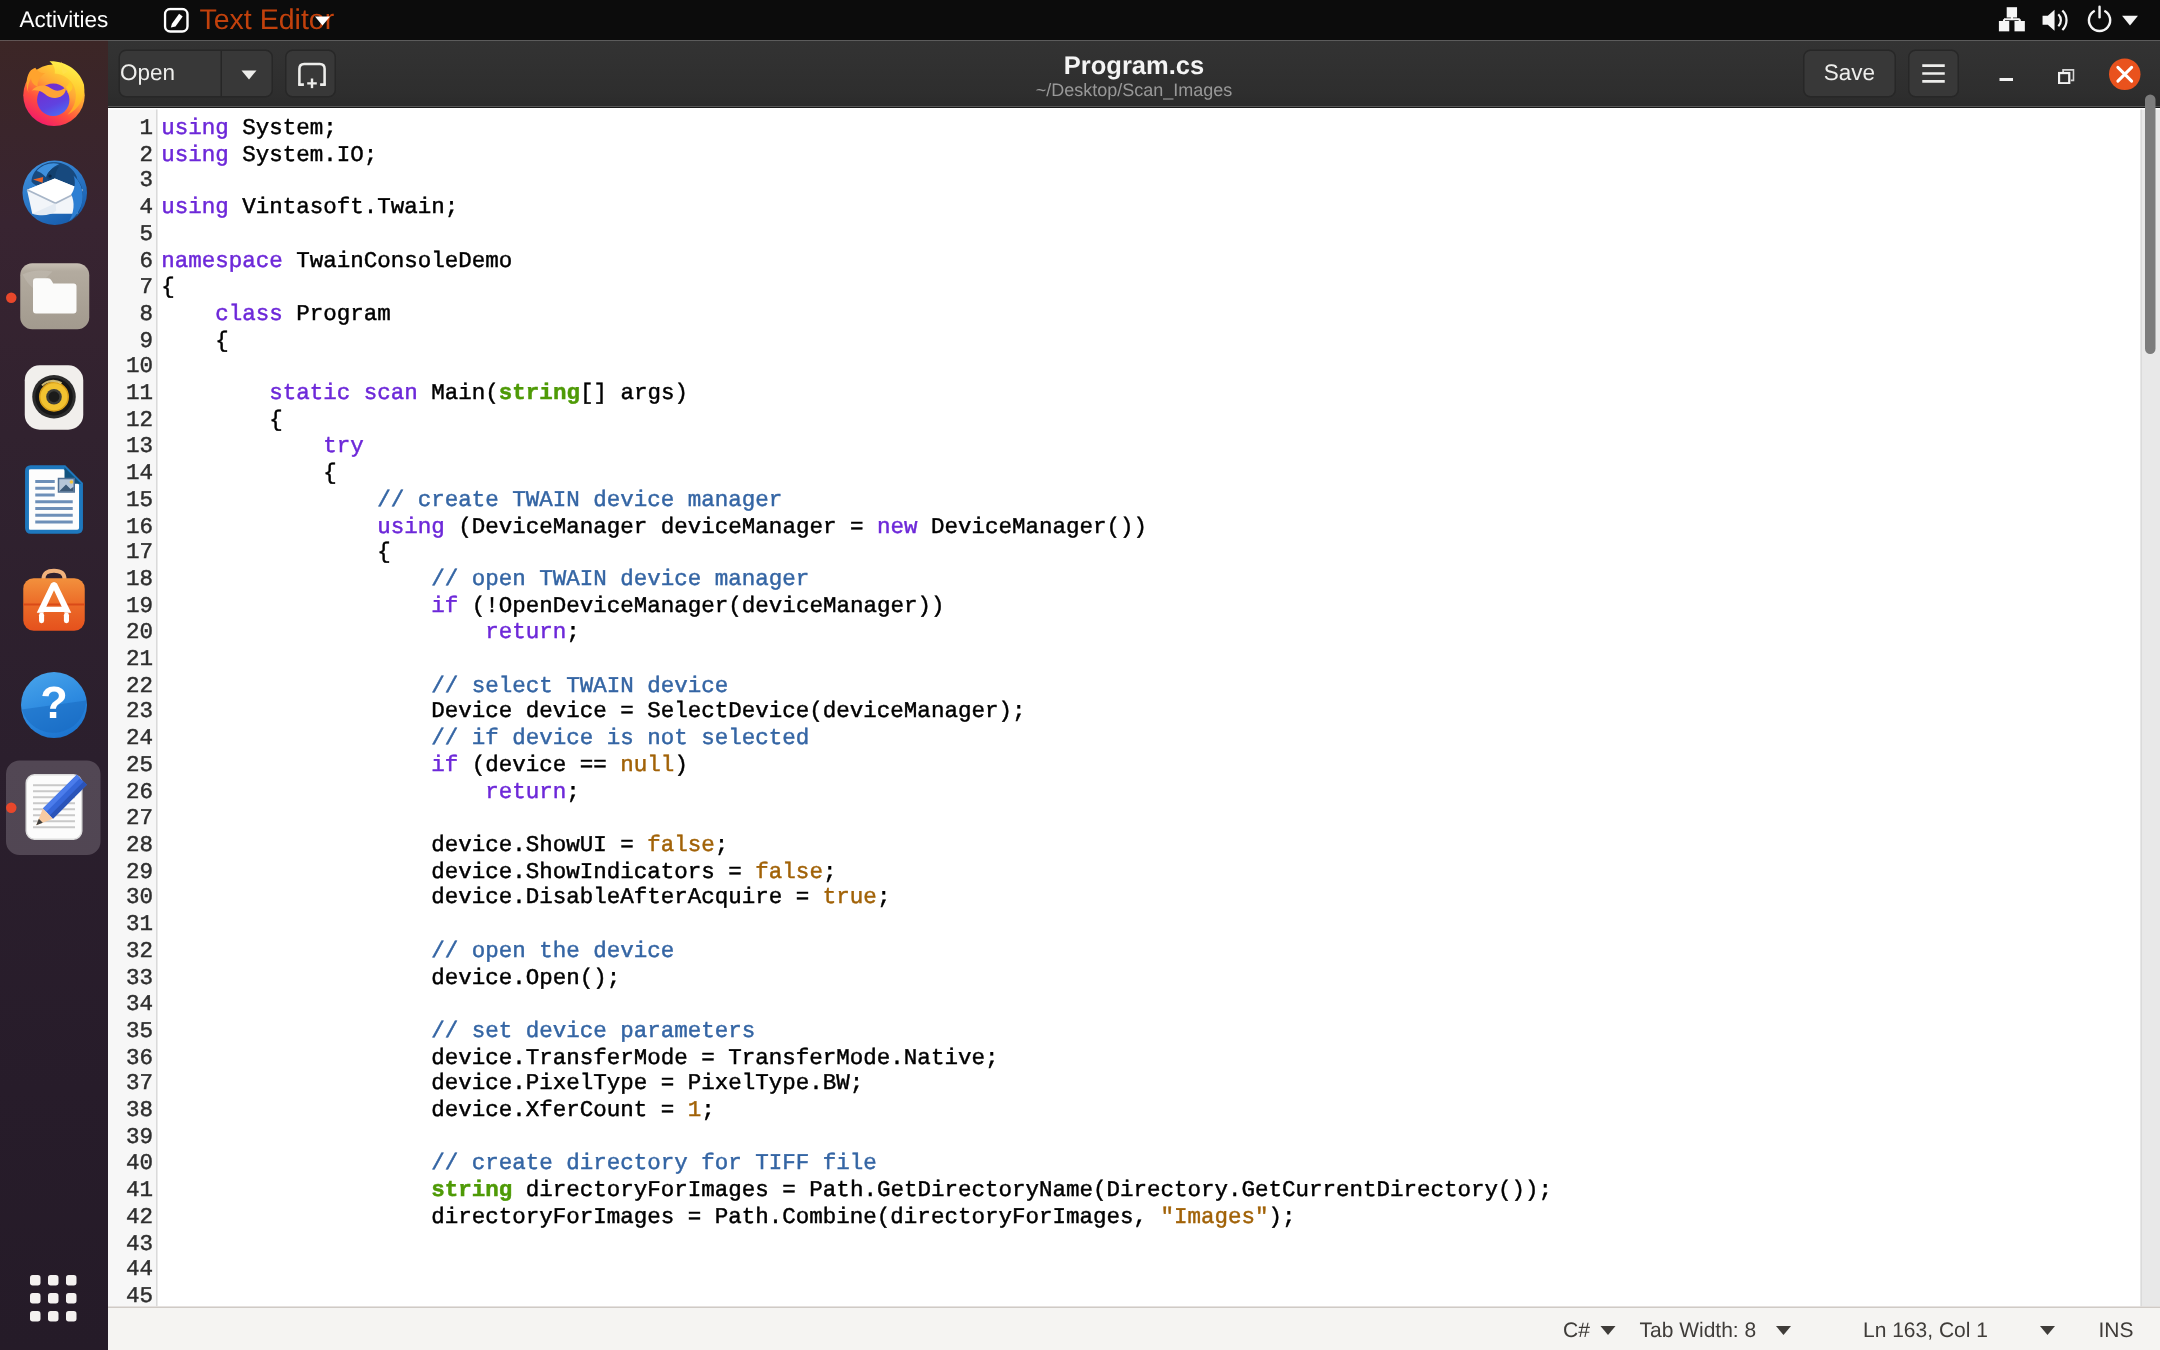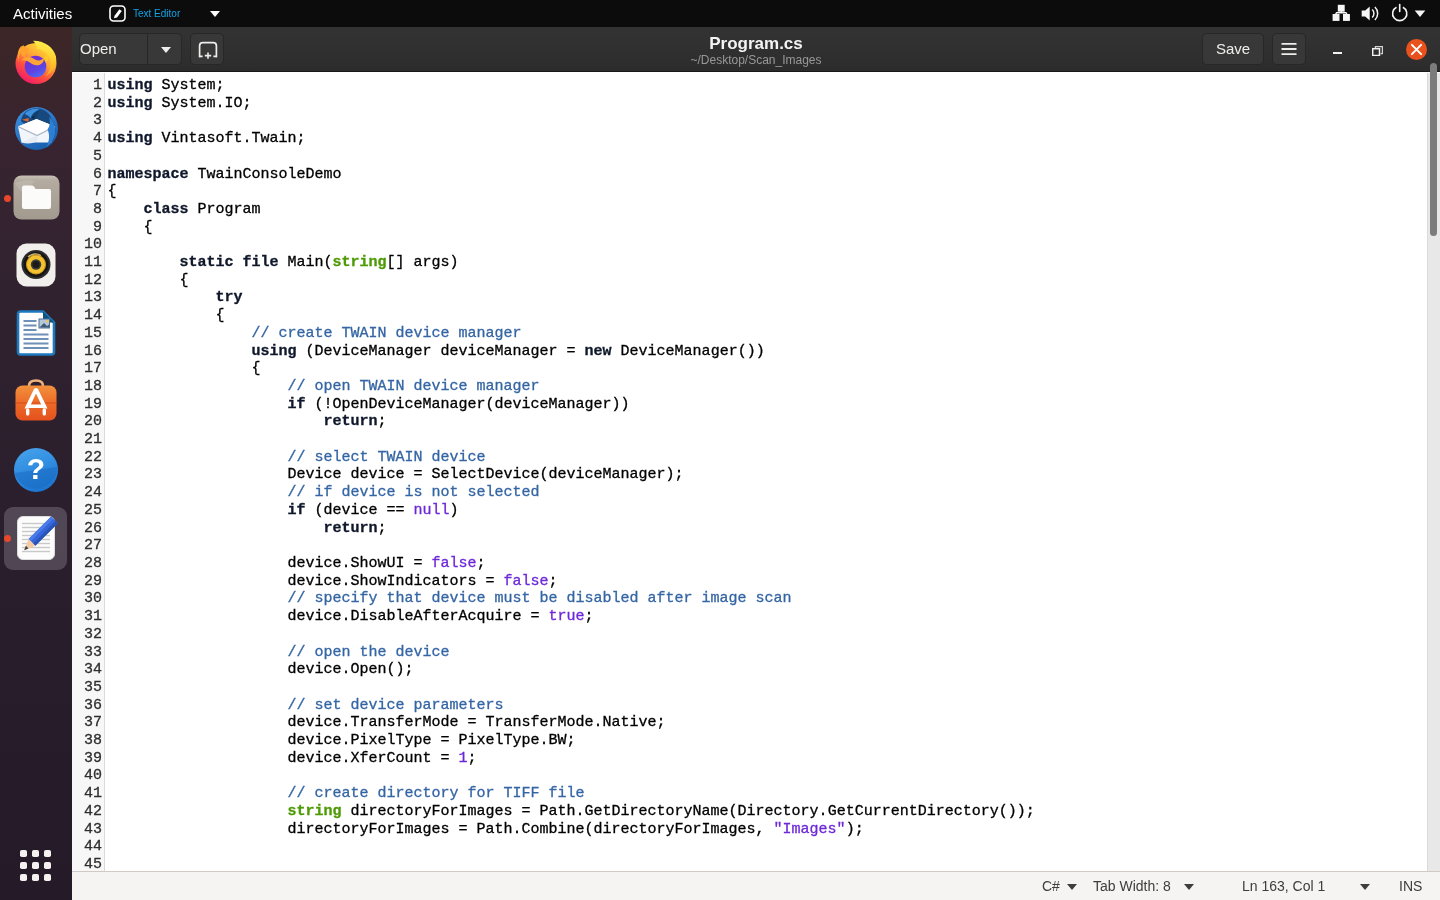--- a/index.html
+++ b/index.html
@@ -4,21 +4,21 @@
 <style>
 * { margin:0; padding:0; box-sizing:border-box; }
 html,body { width:1440px; height:900px; overflow:hidden; background:#fff;
   font-family:"Liberation Sans", sans-serif; }
 #stage { position:absolute; left:0; top:0; width:1440px; height:900px;padding-left:48px; }
 
 
 #topbar { position:absolute; left:0; top:0; width:1440px; height:27px; background:#0c0c0c; color:#fff; }
 #activities { position:absolute; left:13px; top:0; height:27px; line-height:27px; font-size:15px; color:#fff; }
 #tb-app { position:absolute; left:109px; top:0; height:27px; }
-#tb-app .lbl { position:absolute; left:24px; top:0; height:27px; line-height:27px; font-size:10px; color:#0ea5e9; white-space:nowrap; }
+#tb-app .lbl { position:absolute; left:24px; top:0; height:27px; line-height:27px; font-size:19px; color:#c2410c; white-space:nowrap; }
 #tb-app .tri { position:absolute; left:101px; top:11px; width:0; height:0; border-left:5px solid transparent; border-right:5px solid transparent; border-top:6px solid #fff; }
 #tb-right { position:absolute; right:0; top:0; height:27px; }
 
 
 #dock { position:absolute; left:0; top:27px; width:72px; height:873px;
   background:linear-gradient(180deg,#3c2626 0%, #382431 14%, #31222f 30%, #2b1f2d 55%, #271c2a 80%, #251b28 100%); }
 .dicon { position:absolute; left:0; width:72px; display:flex; justify-content:center; }
 .tile { position:absolute; left:4px; width:63px; height:63px; border-radius:9px; background:rgba(225,213,223,0.22); }
 .rdot { position:absolute; left:4px; width:7px; height:7px; border-radius:50%; background:#e8472b; }
 
@@ -39,24 +39,24 @@
 #wc-max { position:absolute; left:1300px; top:19px; }
 #wc-close { position:absolute; left:1334px; top:12px; width:21px; height:21px; border-radius:50%; background:#e9521d; }
 
 
 #textarea { position:absolute; left:72px; top:73px; width:1368px; height:798px; background:#ffffff; }
 #gutter { position:absolute; left:0; top:0; width:33px; height:798px; background:#f7f7f7; border-right:1px solid #dadada; }
 #lnums { position:absolute; left:0; top:4px; width:30px; text-align:right;
   font-family:"Liberation Mono", monospace; font-size:15px; line-height:17.7px; color:#2e2e2e; white-space:pre; -webkit-text-stroke:0.3px; }
 #code { position:absolute; left:35.5px; top:4px; font-family:"Liberation Mono", monospace;
   font-size:15px; line-height:17.7px; color:#000; white-space:pre; -webkit-text-stroke:0.3px; }
-#code .k { color:#0f172a; font-weight:bold;text-align:right; }
+#code .k { color:#6d28d9; font-weight:normal;text-align:right; }
 #code .g { color:#4e9a06; font-weight:bold;margin-top:44px; }
 #code .c { color:#3465a4; }
-#code .p { color:#6d28d9; }
+#code .p { color:#a16207; }
 #sbtrack { position:absolute; right:0; top:0; width:13px; height:798px; background:#e8e8e8; border-left:1px solid #dadada; }
 #sbthumb { position:absolute; right:3px; top:-10px; width:7px; height:173px; border-radius:4px; background:#7c7c7c; }
 
 
 #statusbar { position:absolute; left:72px; top:871px; width:1368px; height:29px;
   background:#f5f4f2; border-top:1px solid #cfcac5; color:#3f3c39; font-size:14px; }
 #statusbar .it { position:absolute; top:0; height:28px; line-height:28px; white-space:nowrap; }
 .stri { position:absolute; width:0; height:0; border-left:5px solid transparent; border-right:5px solid transparent; border-top:6px solid #3f3c39; }
 </style>
 </head>
@@ -353,40 +353,39 @@
     <div id="code"><span class="k">using</span> System;
 <span class="k">using</span> System.IO;
 
 <span class="k">using</span> Vintasoft.Twain;
 
 <span class="k">namespace</span> TwainConsoleDemo
 {
     <span class="k">class</span> Program
     {
 
-        <span class="k">static</span> <span class="k">file</span> Main(<span class="g">string</span>[] args)
+        <span class="k">static</span> <span class="k">scan</span> Main(<span class="g">string</span>[] args)
         {
             <span class="k">try</span>
             {
                 <span class="c">// create TWAIN device manager</span>
                 <span class="k">using</span> (DeviceManager deviceManager = <span class="k">new</span> DeviceManager())
                 {
                     <span class="c">// open TWAIN device manager</span>
                     <span class="k">if</span> (!OpenDeviceManager(deviceManager))
                         <span class="k">return</span>;
 
                     <span class="c">// select TWAIN device</span>
                     Device device = SelectDevice(deviceManager);
                     <span class="c">// if device is not selected</span>
                     <span class="k">if</span> (device == <span class="p">null</span>)
                         <span class="k">return</span>;
 
                     device.ShowUI = <span class="p">false</span>;
                     device.ShowIndicators = <span class="p">false</span>;
-                    <span class="c">// specify that device must be disabled after image scan</span>
                     device.DisableAfterAcquire = <span class="p">true</span>;
 
                     <span class="c">// open the device</span>
                     device.Open();
 
                     <span class="c">// set device parameters</span>
                     device.TransferMode = TransferMode.Native;
                     device.PixelType = PixelType.BW;
                     device.XferCount = <span class="p">1</span>;
 

